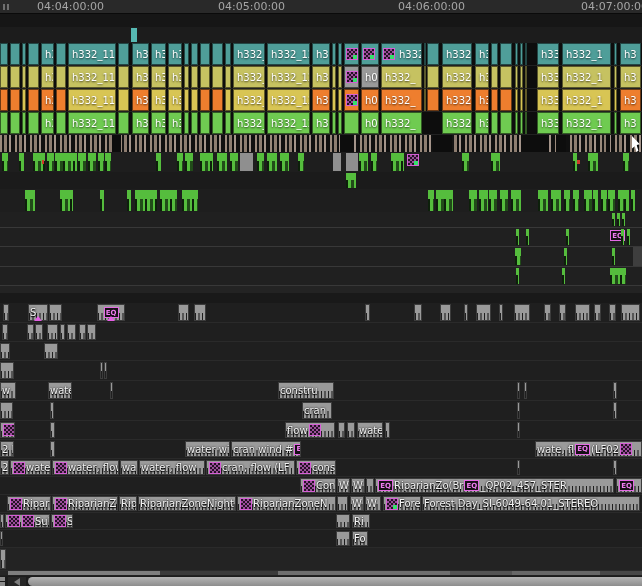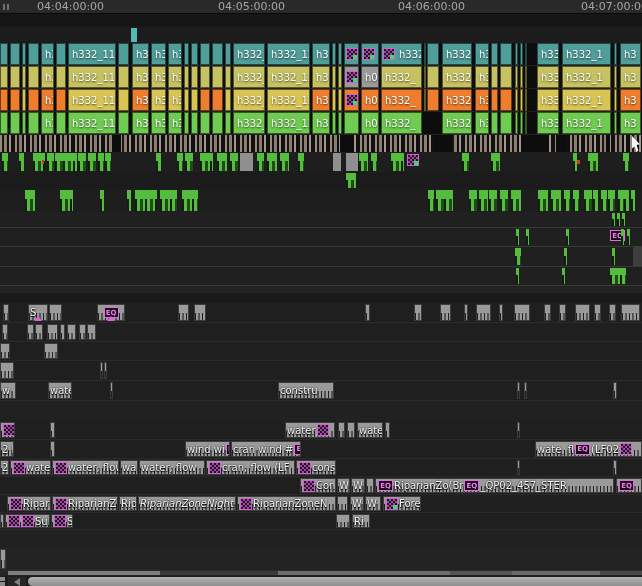--- a/index.html
+++ b/index.html
@@ -768,35 +768,59 @@
       </div>
       <div class="aclip" style="left: 524px; width: 3px;">
         <div class="wv"></div>
         <div class="inner"></div>
       </div>
       <div class="aclip" style="left: 613px; width: 4px;">
         <div class="wv"></div>
         <div class="inner"></div>
       </div>
     </div>
+    <div class="row rline" style="top: 401px; height: 20px;">
+      <div class="aclip" style="left: 0px; width: 13px;">
+        <div class="wv"></div>
+        <div class="inner"></div>
+      </div>
+      <div class="aclip" style="left: 50px; width: 4px;">
+        <div class="wv"></div>
+        <div class="inner"></div>
+      </div>
+      <div class="aclip" style="left: 302px; width: 30px;">
+        <div class="wv"></div>
+        <div class="inner">
+          <div class="alabel">cran</div>
+        </div>
+      </div>
+      <div class="aclip" style="left: 517px; width: 3px;">
+        <div class="wv"></div>
+        <div class="inner"></div>
+      </div>
+      <div class="aclip" style="left: 613px; width: 4px;">
+        <div class="wv"></div>
+        <div class="inner"></div>
+      </div>
+    </div>
     <div class="row rline" style="top: 421px; height: 19px;">
       <div class="aclip" style="left: 0px; width: 15px;">
         <div class="wv"></div>
         <div class="inner">
           <div class="fxbox"></div>
         </div>
       </div>
       <div class="aclip" style="left: 50px; width: 5px;">
         <div class="wv"></div>
         <div class="inner"></div>
       </div>
       <div class="aclip" style="left: 285px; width: 50px;">
         <div class="wv"></div>
         <div class="inner">
-          <div class="alabel">water</div>
+          <div class="alabel">flow</div>
           <div class="fxbox"></div>
         </div>
       </div>
       <div class="aclip" style="left: 338px; width: 7px;">
         <div class="wv"></div>
         <div class="inner"></div>
       </div>
       <div class="aclip" style="left: 347px; width: 8px;">
         <div class="wv"></div>
         <div class="inner"></div>
@@ -823,21 +847,21 @@
           <div class="alabel">2 B</div>
         </div>
       </div>
       <div class="aclip" style="left: 50px; width: 5px;">
         <div class="wv"></div>
         <div class="inner"></div>
       </div>
       <div class="aclip" style="left: 185px; width: 45px;">
         <div class="wv"></div>
         <div class="inner">
-          <div class="alabel">wind wi</div>
+          <div class="alabel">water wi</div>
           <div class="eqbox">EQ</div>
         </div>
       </div>
       <div class="aclip" style="left: 231px; width: 70px;">
         <div class="wv"></div>
         <div class="inner">
           <div class="alabel">cran wind #</div>
           <div class="eqbox">EQ</div>
         </div>
       </div>
@@ -961,21 +985,21 @@
           <div class="fxbox"></div>
           <div class="alabel">RiparianZo</div>
         </div>
       </div>
       <div class="aclip" style="left: 119px; width: 18px;">
         <div class="wv"></div>
         <div class="inner">
           <div class="alabel">Rip</div>
         </div>
       </div>
-      <div class="aclip" style="left: 138px; width: 98px; font-style: italic;">
+      <div class="aclip" style="left: 138px; width: 98px;">
         <div class="wv"></div>
         <div class="inner">
           <div class="alabel">RiparianZoneNight</div>
         </div>
       </div>
       <div class="aclip" style="left: 237px; width: 99px;">
         <div class="wv"></div>
         <div class="inner">
           <div class="fxbox"></div>
           <div class="alabel">RiparianZoneN</div>
@@ -999,20 +1023,26 @@
       </div>
       <div class="aclip" style="left: 383px; width: 38px;">
         <div class="wv"></div>
         <div class="inner">
           <div class="fxbox">
             <div class="gdot"></div>
           </div>
           <div class="alabel">Fores</div>
         </div>
       </div>
+      <div class="aclip" style="left: 422px; width: 218px;">
+        <div class="wv"></div>
+        <div class="inner">
+          <div class="alabel">Forest Day_SI-6049-64.01_STEREO</div>
+        </div>
+      </div>
     </div>
     <div class="row rline" style="top: 513px; height: 17px;">
       <div class="aclip" style="left: 0px; width: 4px;">
         <div class="wv"></div>
         <div class="inner"></div>
       </div>
       <div class="aclip" style="left: 5px; width: 45px;">
         <div class="wv"></div>
         <div class="inner">
           <div class="fxbox"></div>
@@ -1028,20 +1058,36 @@
         </div>
       </div>
       <div class="aclip" style="left: 336px; width: 14px;">
         <div class="wv"></div>
         <div class="inner"></div>
       </div>
       <div class="aclip" style="left: 352px; width: 18px;">
         <div class="wv"></div>
         <div class="inner">
           <div class="alabel">Ri</div>
+        </div>
+      </div>
+    </div>
+    <div class="row rline" style="top: 530px; height: 18px;">
+      <div class="aclip" style="left: 0px; width: 3px;">
+        <div class="wv"></div>
+        <div class="inner"></div>
+      </div>
+      <div class="aclip" style="left: 336px; width: 14px;">
+        <div class="wv"></div>
+        <div class="inner"></div>
+      </div>
+      <div class="aclip" style="left: 352px; width: 16px;">
+        <div class="wv"></div>
+        <div class="inner">
+          <div class="alabel">Fo</div>
         </div>
       </div>
     </div>
     <div class="row rline" style="top: 548px; height: 23px; background: rgb(35, 35, 35);">
       <div class="aclip" style="left: 0px; width: 6px;">
         <div class="wv"></div>
         <div class="inner"></div>
       </div>
     </div>
     <div class="minimap">

